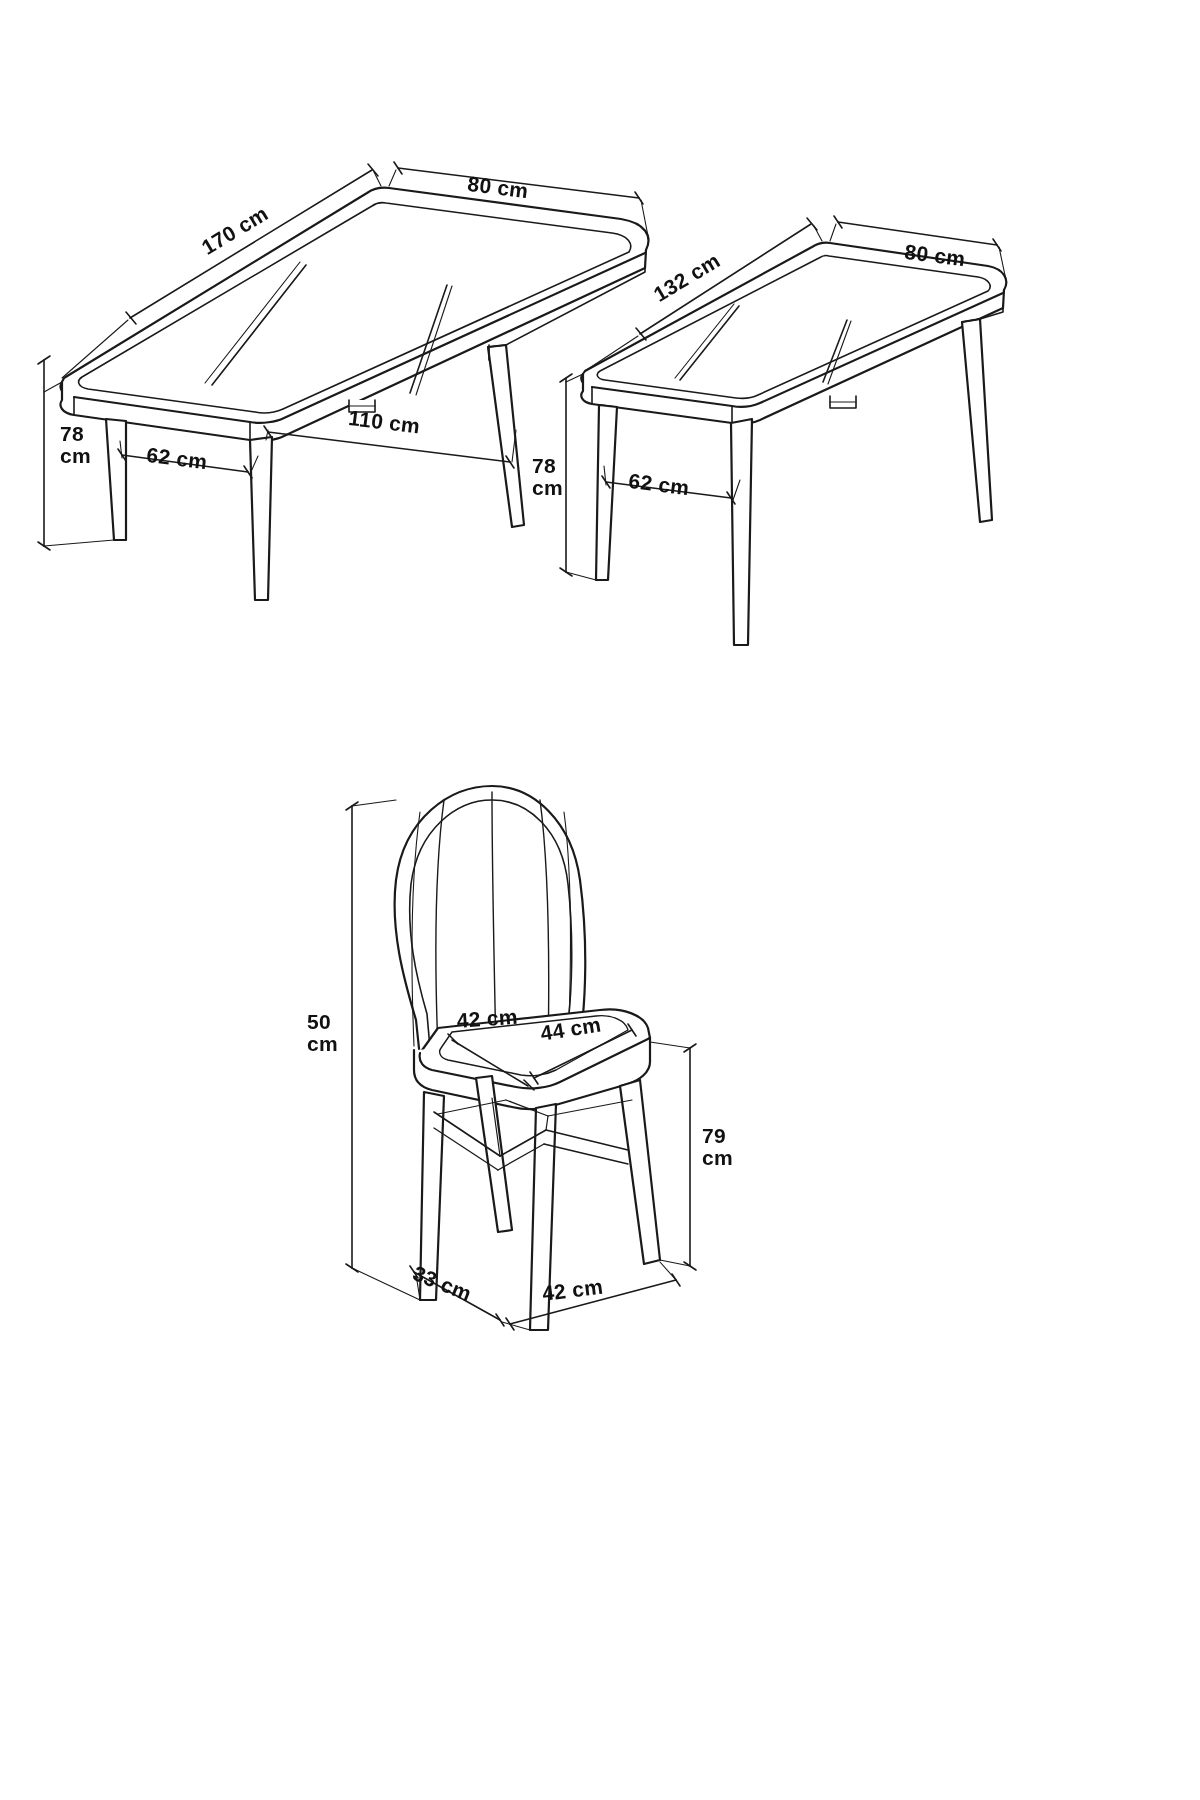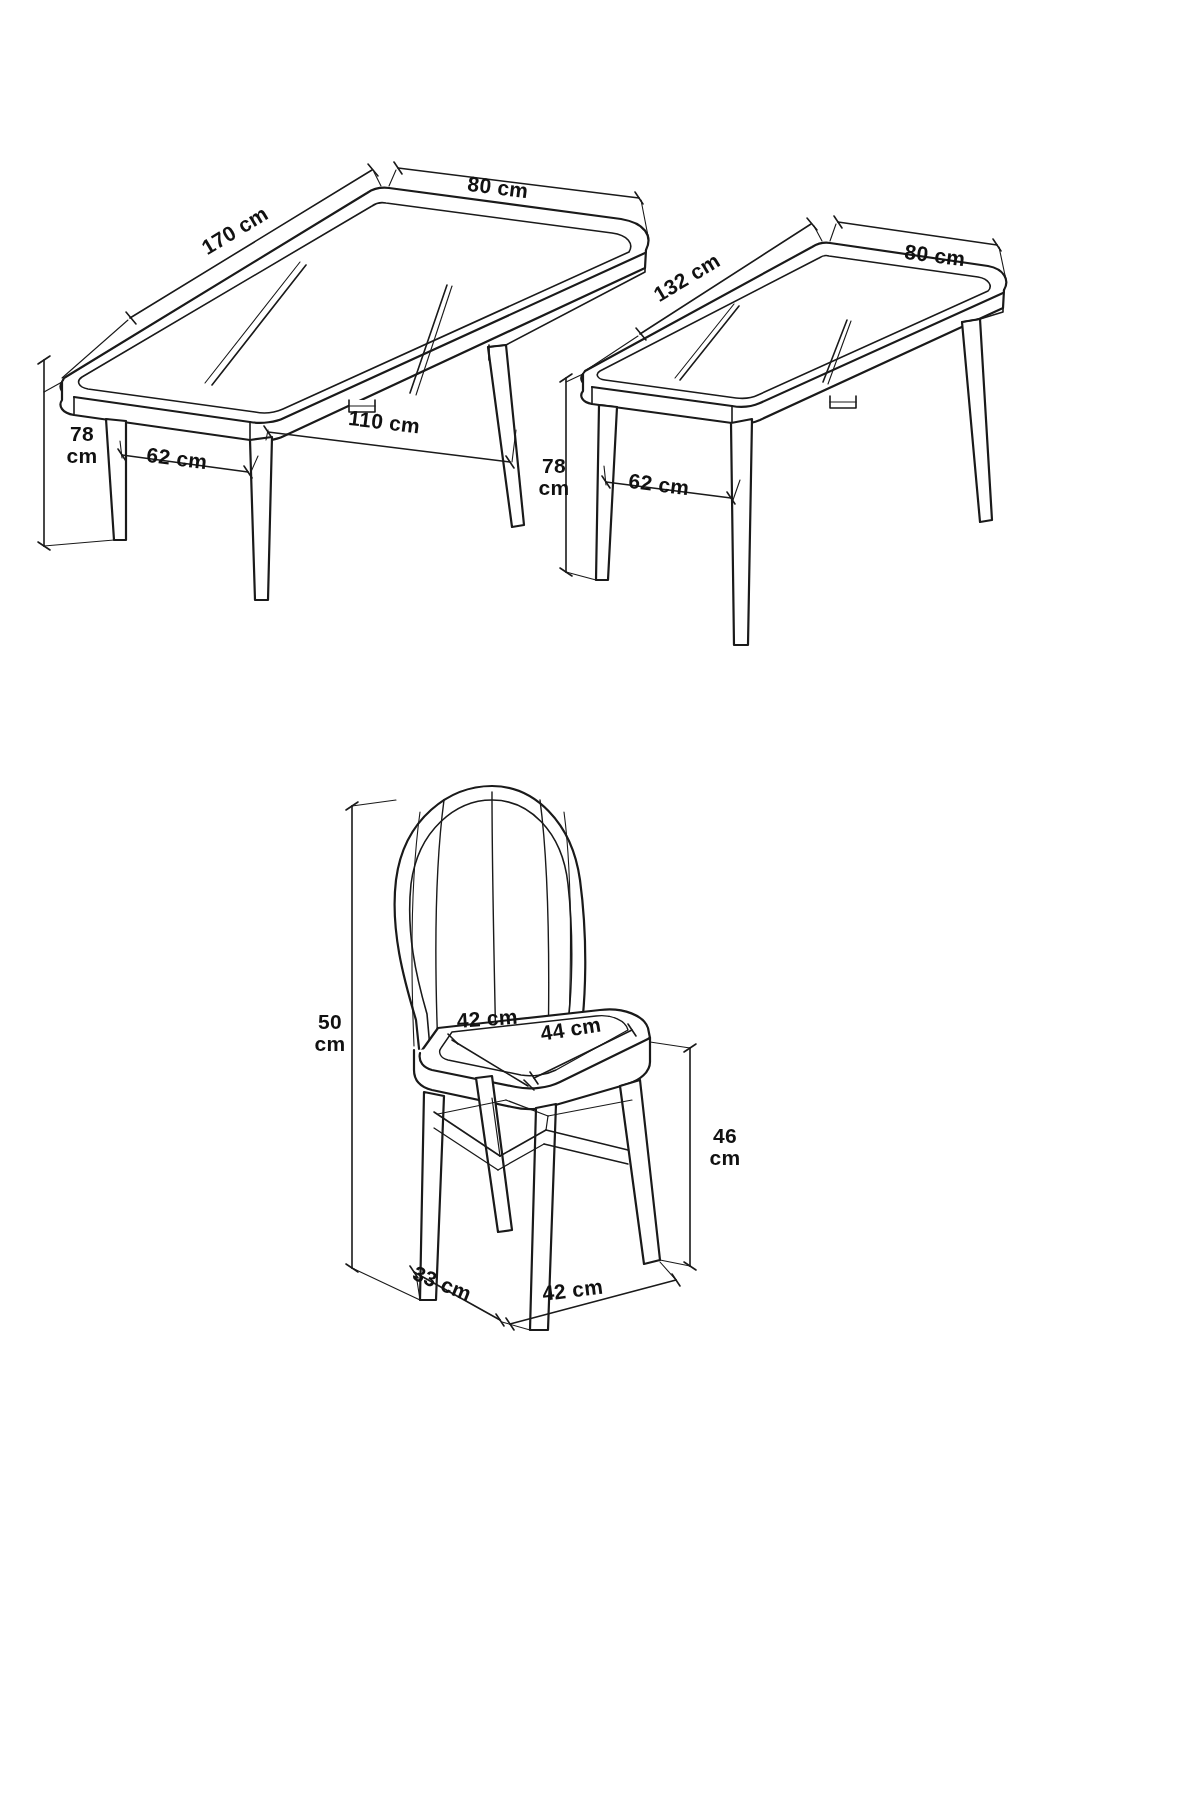--- a/index.html
+++ b/index.html
@@ -31,21 +31,21 @@
     position: absolute;
     font-family: "Liberation Sans", sans-serif;
     font-weight: bold;
     color: #111111;
     font-size: 21px;
     line-height: 22px;
     white-space: pre-line;
     letter-spacing: 0.3px;
   }
   .center {
-    text-align: center;
+    text-align: left;
   }
 </style>
 </head>
 <body>
 
 <div id="sheet">
 
   <svg class="svg-layer" viewBox="0 0 1200 1800" xmlns="http://www.w3.org/2000/svg">
     <g fill="none" stroke="#1a1a1a" stroke-width="2.2" stroke-linejoin="round" stroke-linecap="round">
 
@@ -261,20 +261,20 @@
 
   <div class="dim-label" style="left:630px; top:470px; transform: rotate(7deg); transform-origin:left top;">62 cm</div>
 
   <div class="dim-label center" style="left:307px; top:1011px; width:46px;">50
 cm</div>
 
   <div class="dim-label" style="left:456px; top:1010px; transform: rotate(-4deg); transform-origin:left top;">42 cm</div>
 
   <div class="dim-label" style="left:539px; top:1023px; transform: rotate(-9deg); transform-origin:left top;">44 cm</div>
 
-  <div class="dim-label center" style="left:702px; top:1125px; width:46px;">46
+  <div class="dim-label center" style="left:702px; top:1125px; width:46px;">79
 cm</div>
 
   <div class="dim-label" style="left:418px; top:1262px; transform: rotate(22deg); transform-origin:left top;">33 cm</div>
 
   <div class="dim-label" style="left:541px; top:1283px; transform: rotate(-7deg); transform-origin:left top;">42 cm</div>
 
 </div>
 
 </body></html>

